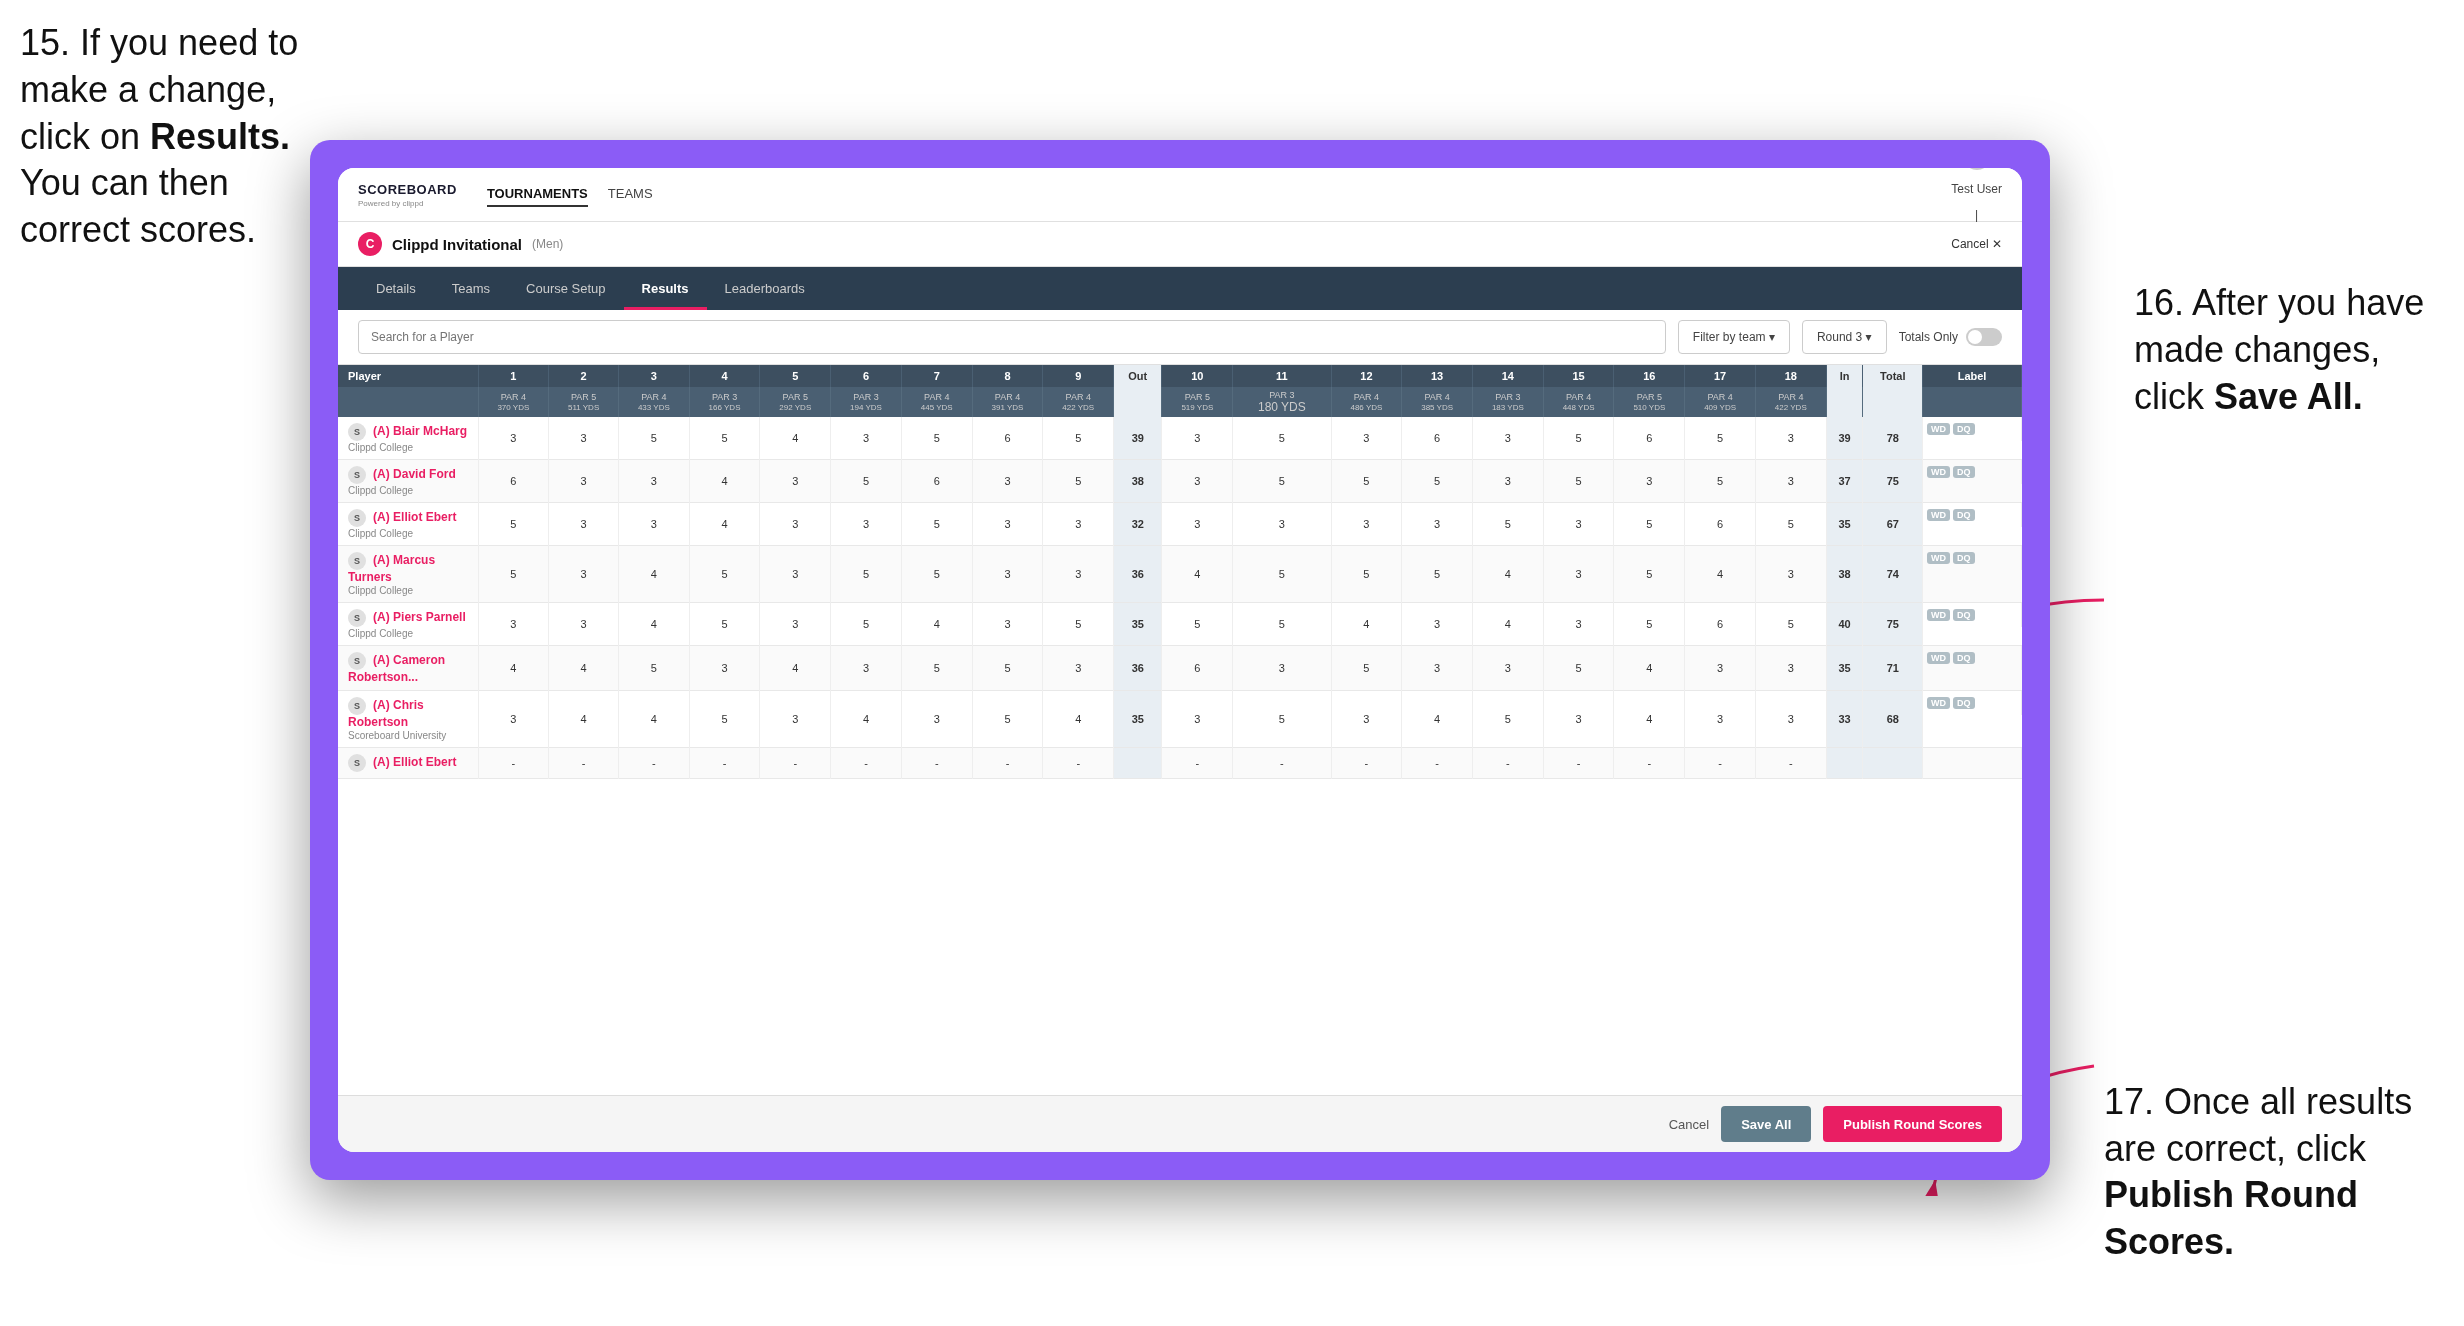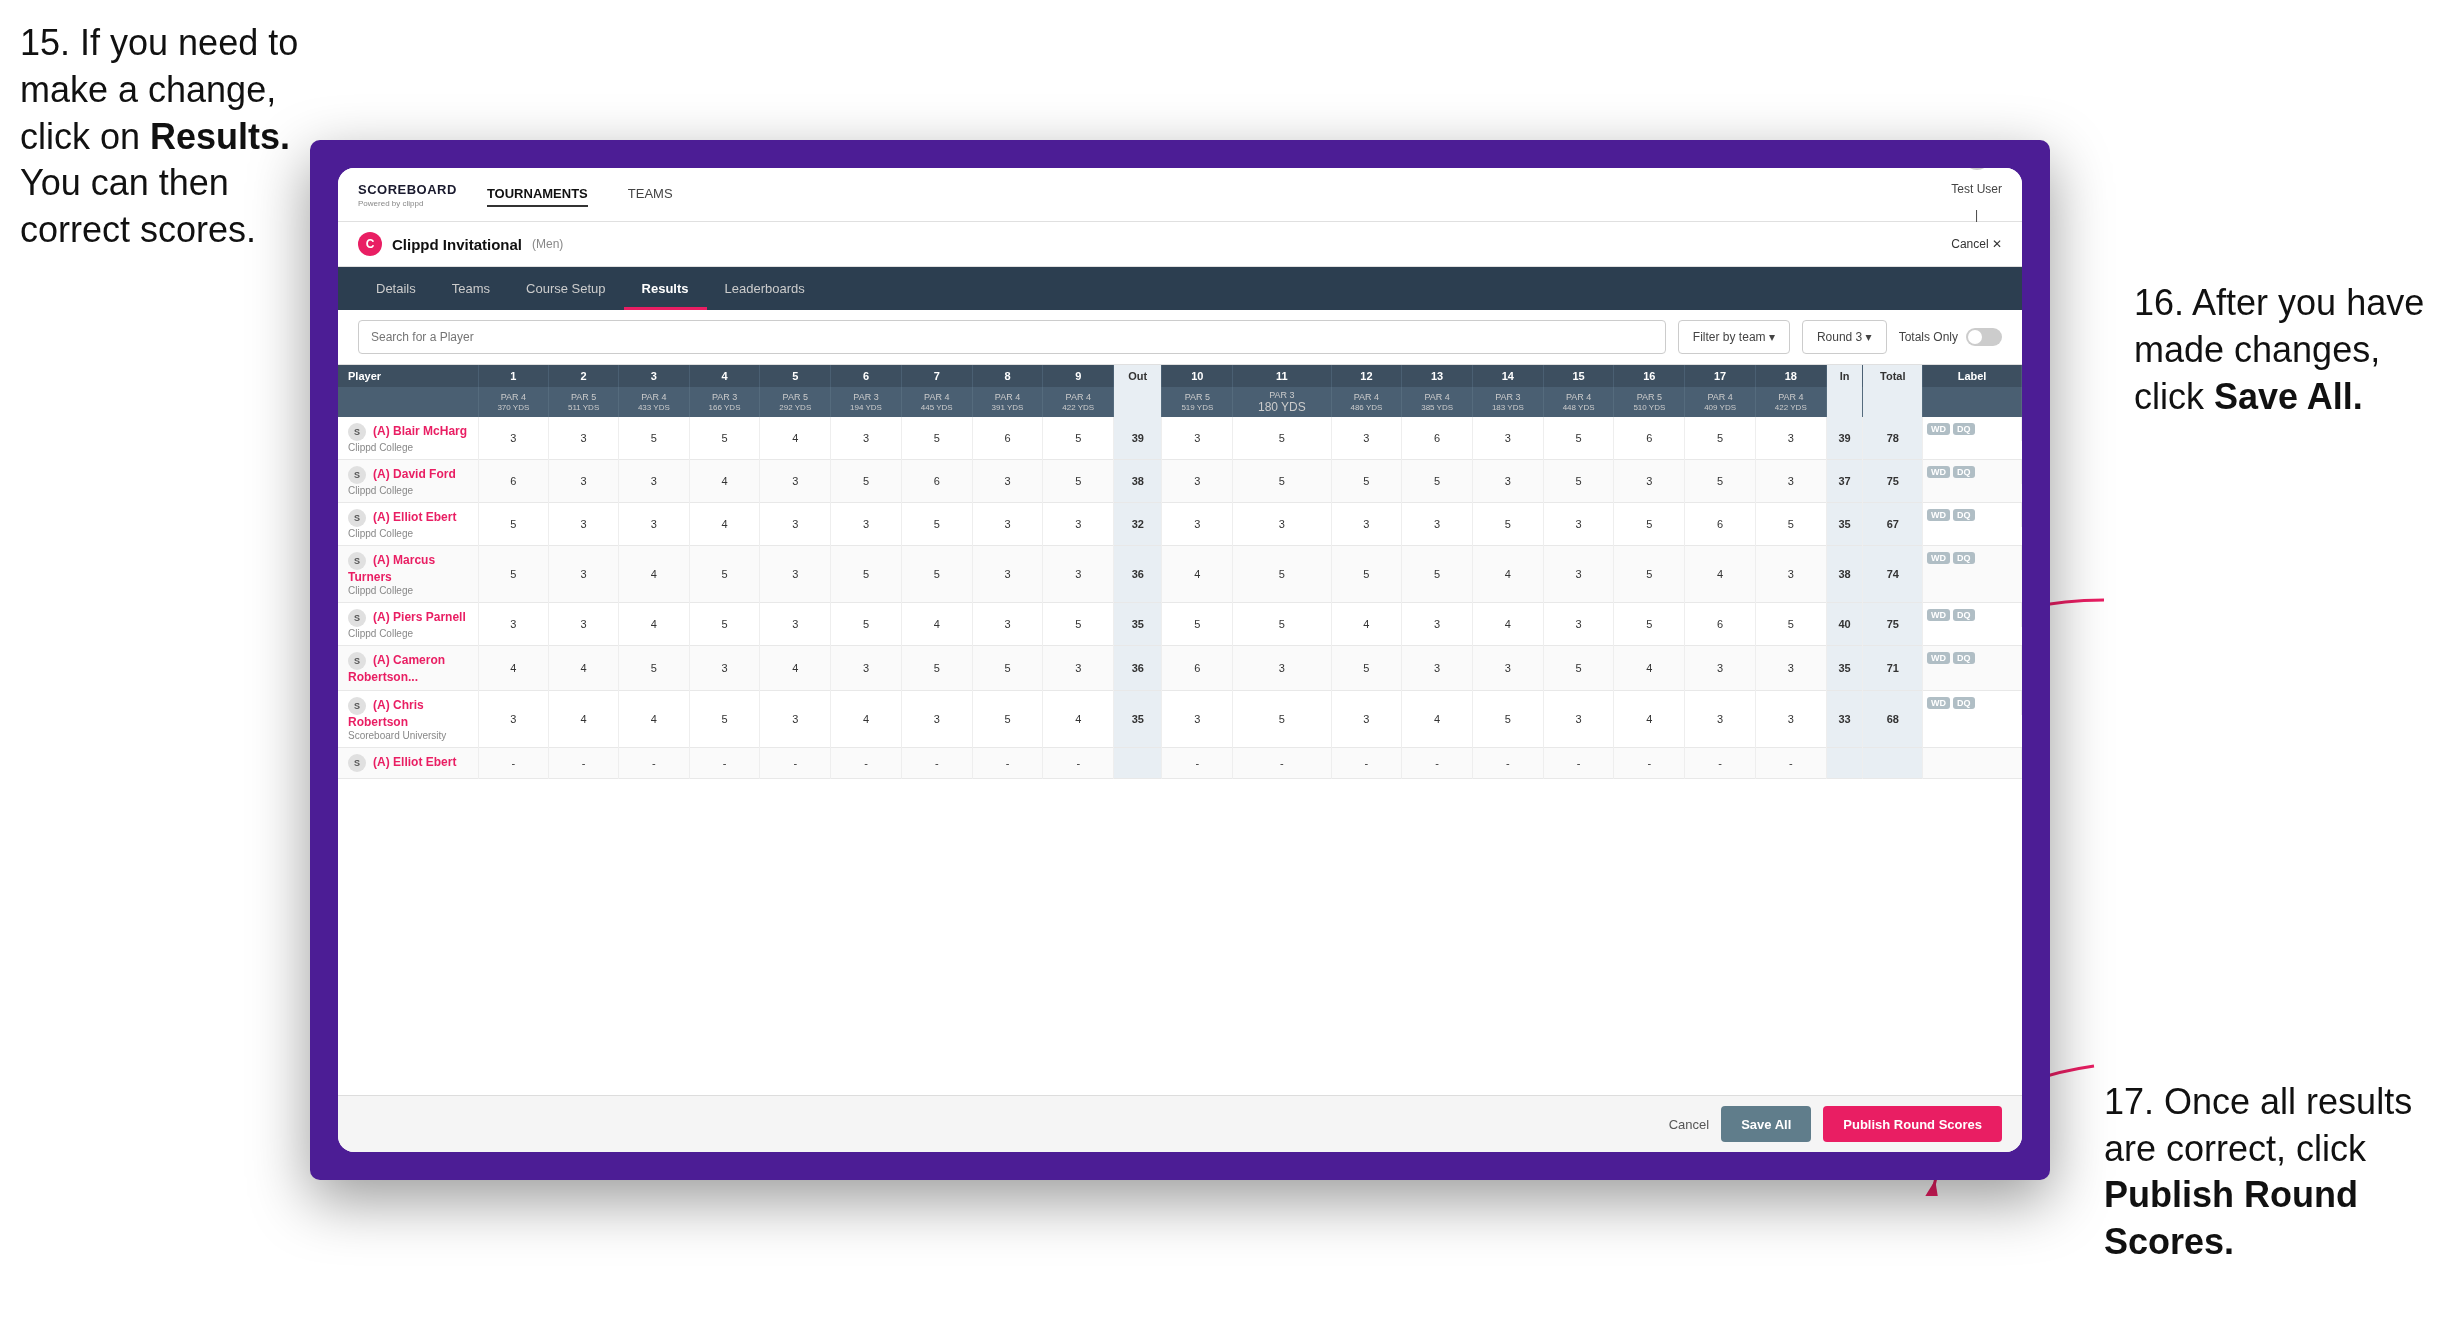--- a/index.html
+++ b/index.html
@@ -49,22 +49,22 @@
     }
     .instruction-right-bottom strong { font-weight: 700; }
 
     
     .tablet {
       position: absolute;
       top: 140px;
       left: 310px;
       width: 1740px;
       height: 1040px;
-      background: #4c1d95;
-      border-radius: 10px;
+      background: #8b5cf6;
+      border-radius: 20px;
       box-shadow: 0 20px 60px rgba(0,0,0,0.4);
       padding: 28px;
     }
 
     .tablet-screen {
       width: 100%;
       height: 100%;
       background: #f4f4f4;
       border-radius: 16px;
       overflow: hidden;
@@ -95,21 +95,21 @@
       letter-spacing: 0.5px;
       text-transform: uppercase;
     }
     .logo-sub {
       font-size: 8px;
       color: #888;
       margin-top: 2px;
     }
     .nav-links {
       display: flex;
-      gap: 40px;
+      gap: 20px;
       flex: 1;
     }
     .nav-link {
       font-size: 13px;
       color: #444;
       text-decoration: none;
       padding: 4px 0;
       cursor: pointer;
     }
     .nav-link.active {

